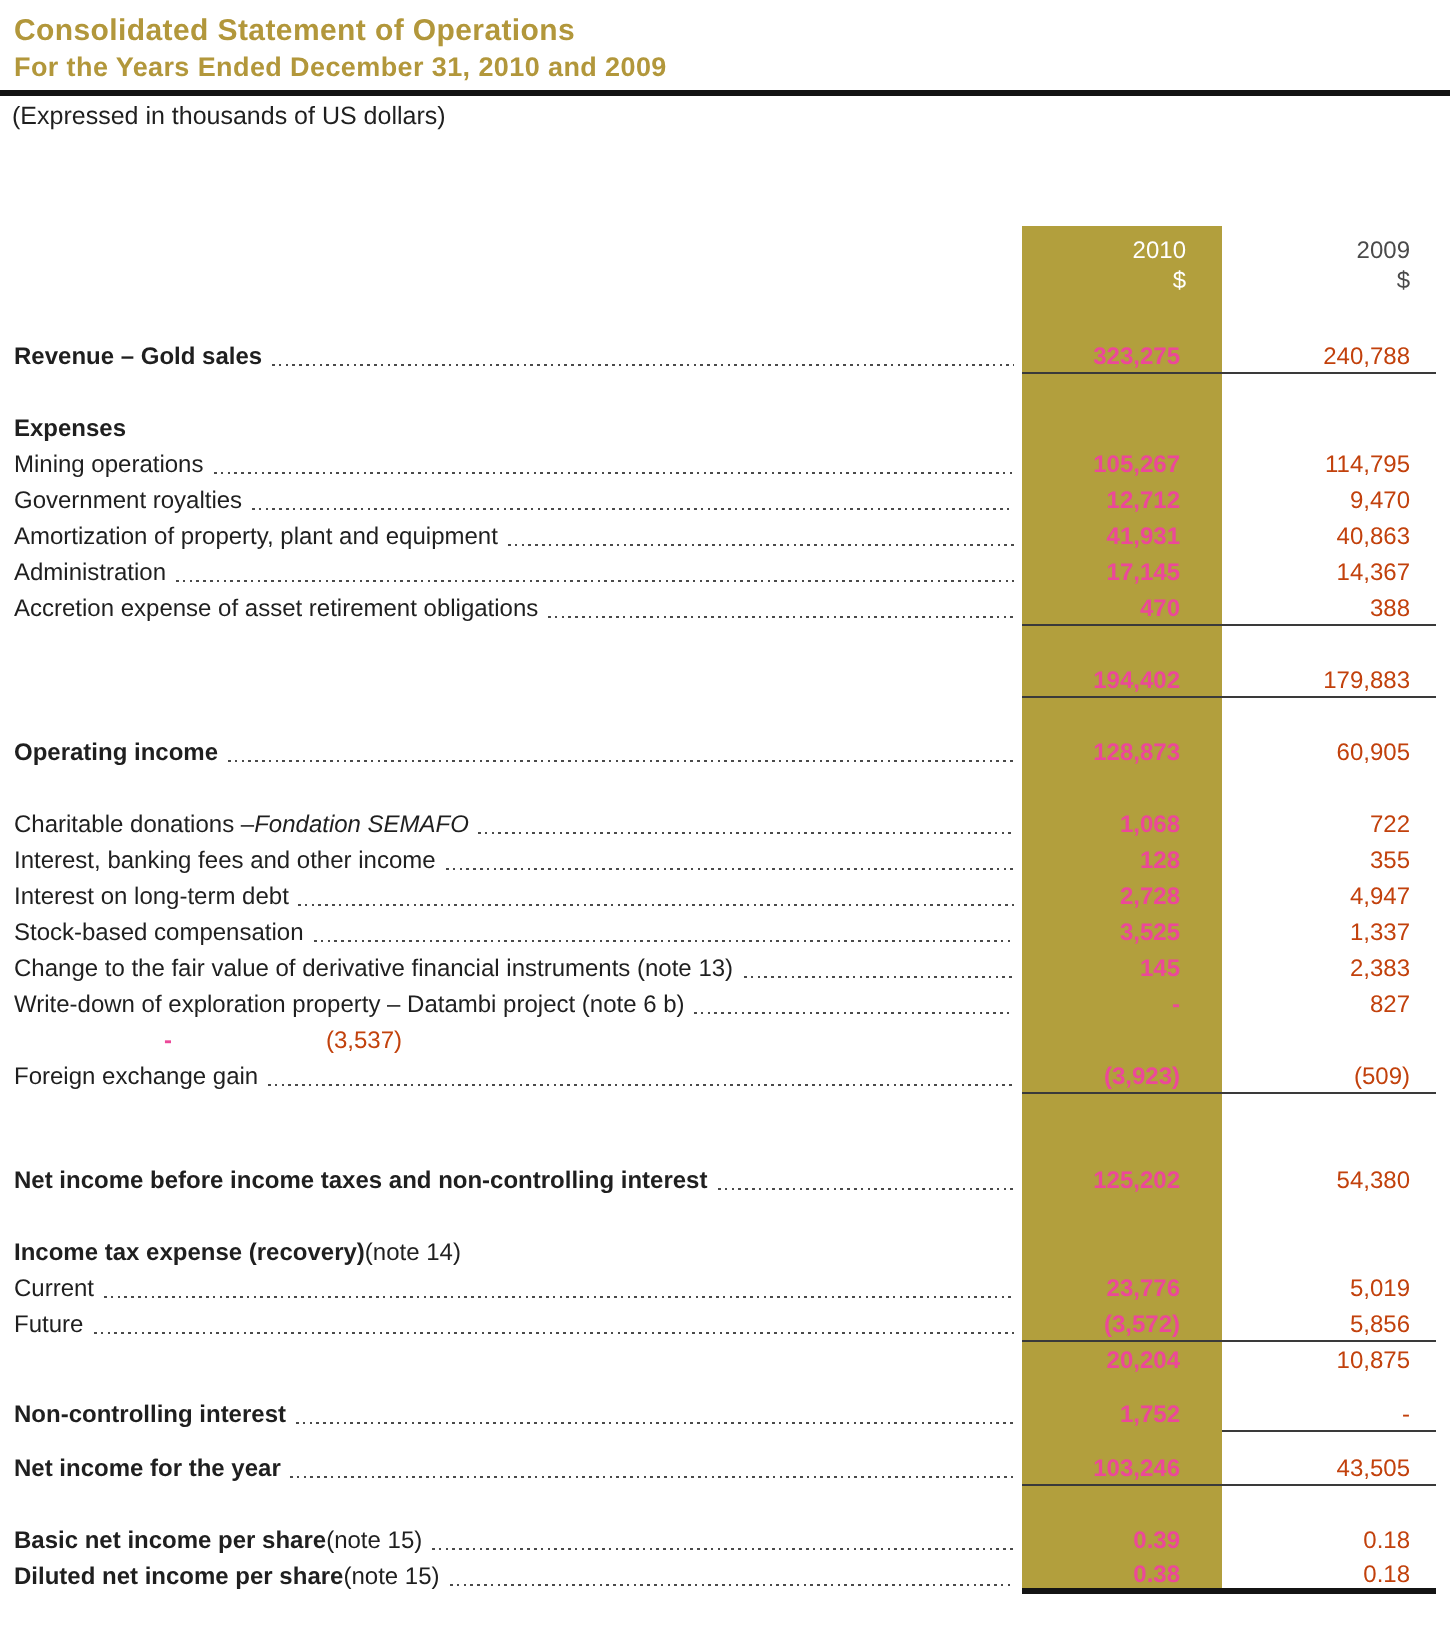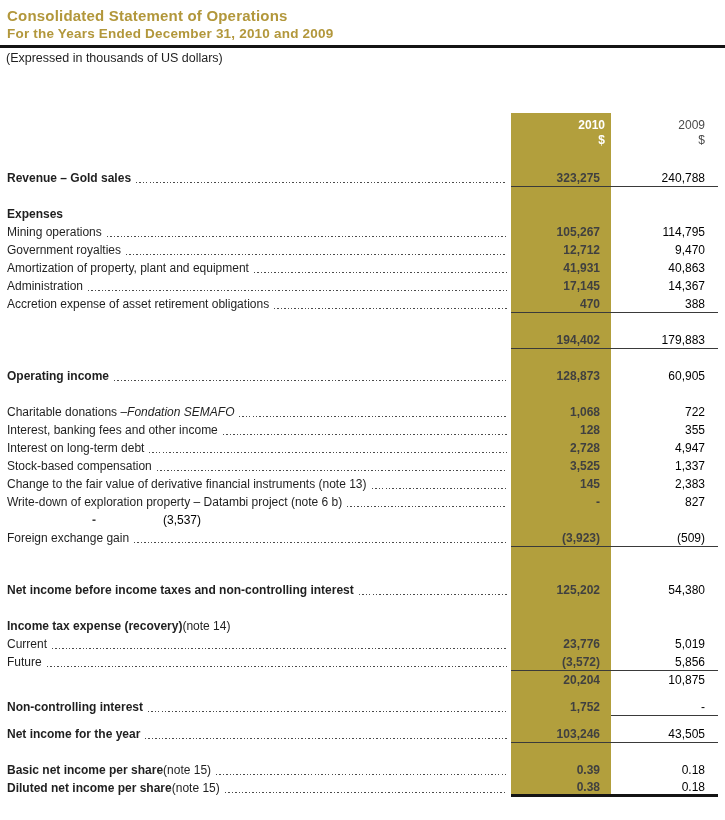--- a/index.html
+++ b/index.html
@@ -18,37 +18,37 @@
   .expressed{margin:3px 0 0 6px;font-size:12.5px;color:var(--text_dark);}
 
   
   .table{position:absolute;top:113px;left:7px;width:711px;font-size:12px;color:var(--text_dark);}
   .gold-bg{position:absolute;left:504px;top:0;width:100px;height:684px;background:var(--gold);}
 
   .col-head{position:relative;display:flex;height:36px;margin-bottom:20px;}
   .col-head .spacer{flex:1;}
   .col-head .vals{display:flex;width:207px;}
   .head-cell{box-sizing:border-box;text-align:right;padding-top:5px;line-height:15px;font-size:12px;}
-  .head-2010{width:100px;padding-right:6px;color:#ffffff;font-weight:bold;}
+  .head-2010{width:100px;padding-right:18px;color:#ffffff;font-weight:normal;}
   .head-2009{width:107px;padding-right:13px;color:#4a4a4a;font-weight:normal;}
 
   .rows{position:relative;}
   .row{display:flex;height:18px;}
   .lab{flex:1;display:flex;align-items:center;overflow:hidden;white-space:nowrap;color:#1f1f1f;}
   .seg-b{font-weight:bold;}
   .seg-i{font-style:italic;}
   .seg-n{font-weight:normal;}
   .leader{
     flex:1;height:1.5px;align-self:flex-end;margin:0 4px 4px 5px;
     background:repeating-linear-gradient(to right,#4a4a4a 0 1.3px,transparent 1.3px 3.4px);
   }
   .vals{display:flex;width:207px;height:100%;box-sizing:border-box;}
   .v{box-sizing:border-box;display:flex;align-items:center;justify-content:flex-end;height:100%;}
-  .v2010{width:100px;padding-right:11px;color:#404040;font-weight:bold;}
-  .v2009{width:107px;padding-right:13px;color:#000000;}
+  .v2010{width:100px;padding-right:21px;color:#ec4899;font-weight:bold;}
+  .v2009{width:107px;padding-right:13px;color:#c2410c;}
   .vals.rule{border-bottom:1.5px solid var(--rule_dark);}
   .v2009.rule{border-bottom:1.5px solid var(--rule_dark);}
   .vals.rule-thick{border-bottom:3px solid var(--rule_black);}
 
   .gap-sm{height:9px;}
   .gap-md{height:18px;}
   .gap-lg{height:34px;}
 </style>
 </head>
 <body style="--gold: #b29f3d; --title_gold: #b2973b; --rule_dark: #3a3a3a; --rule_black: #141414; --text_dark: #1f1f1f;">

